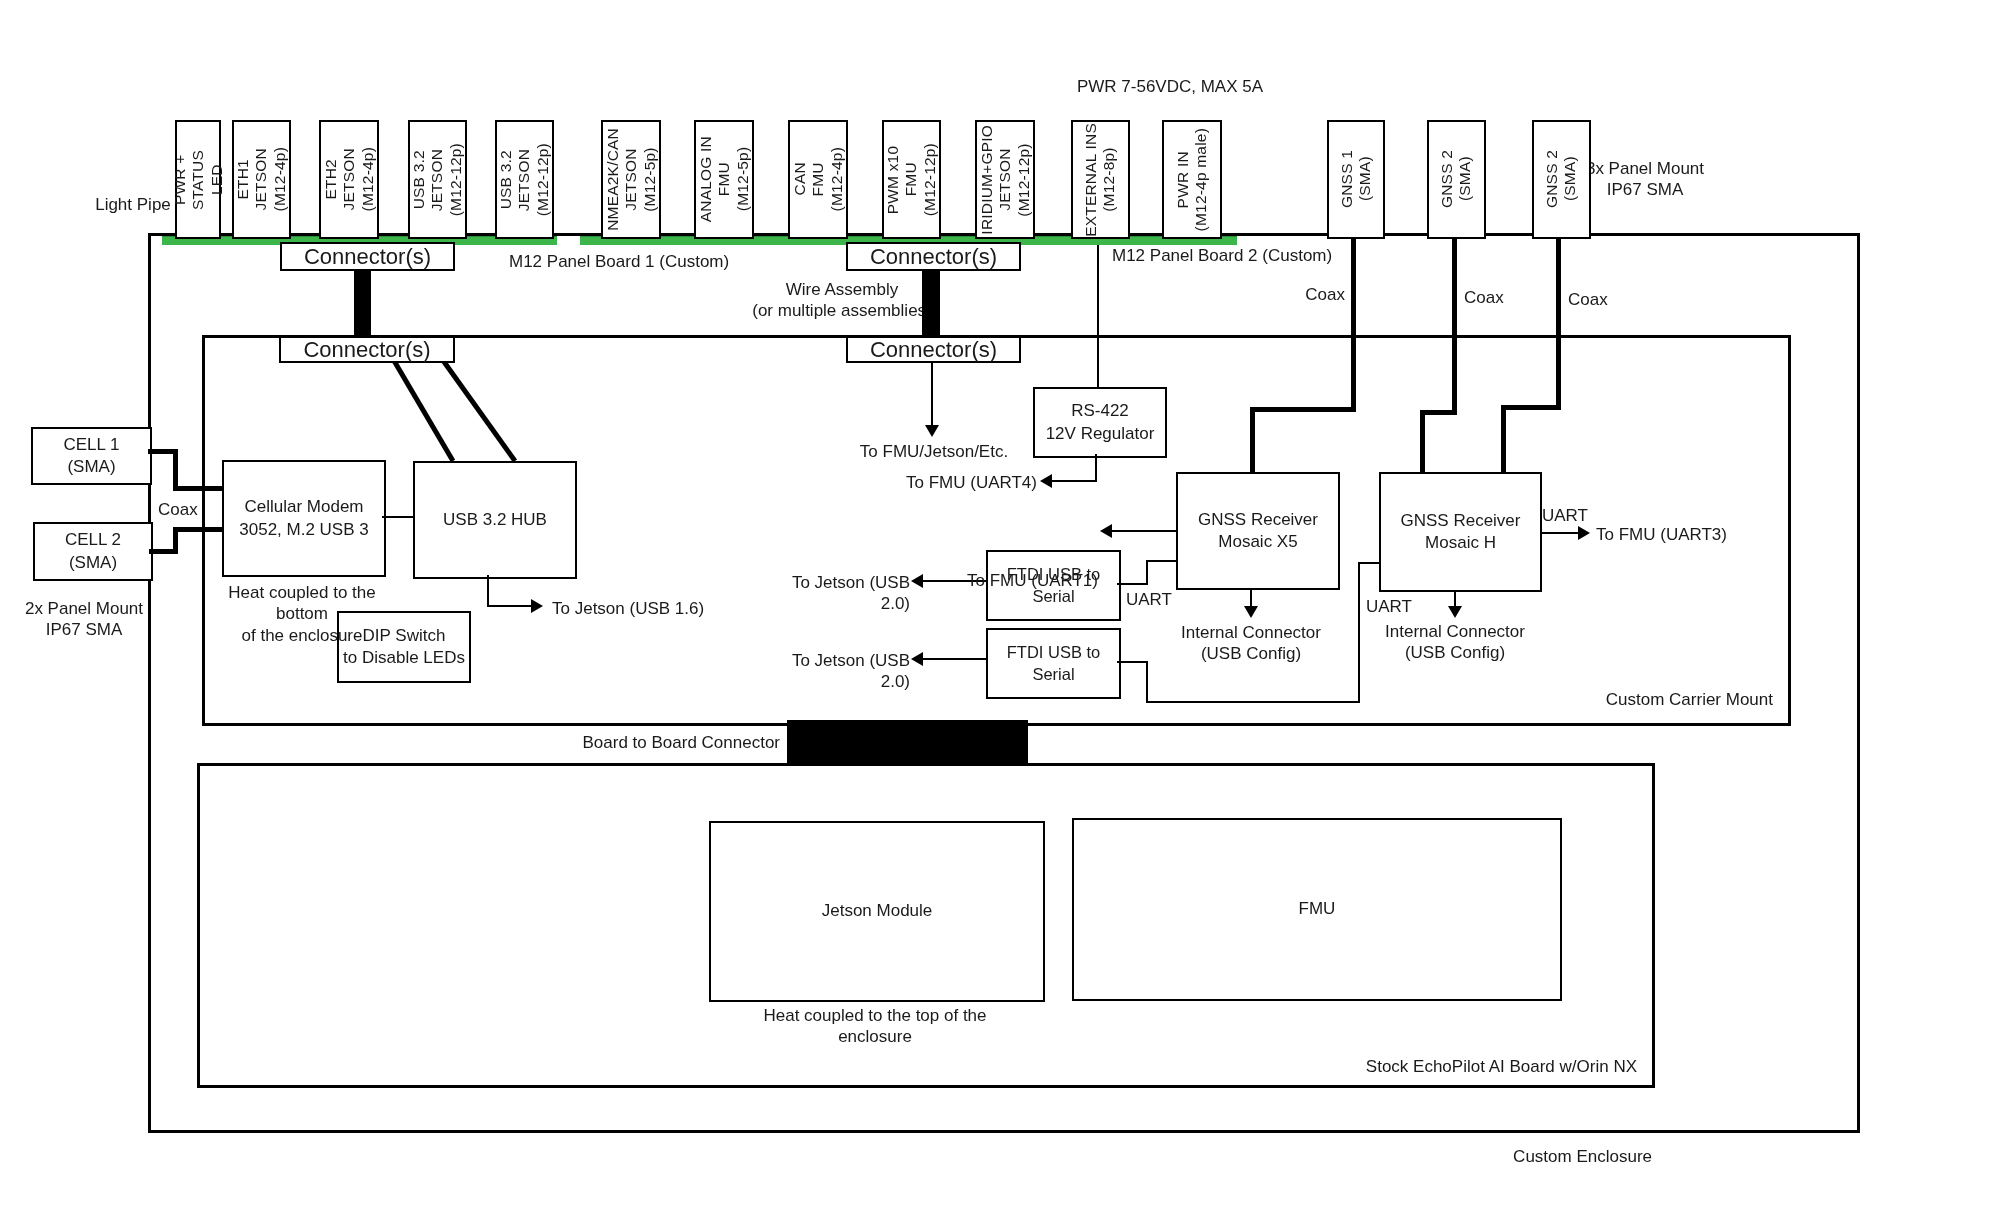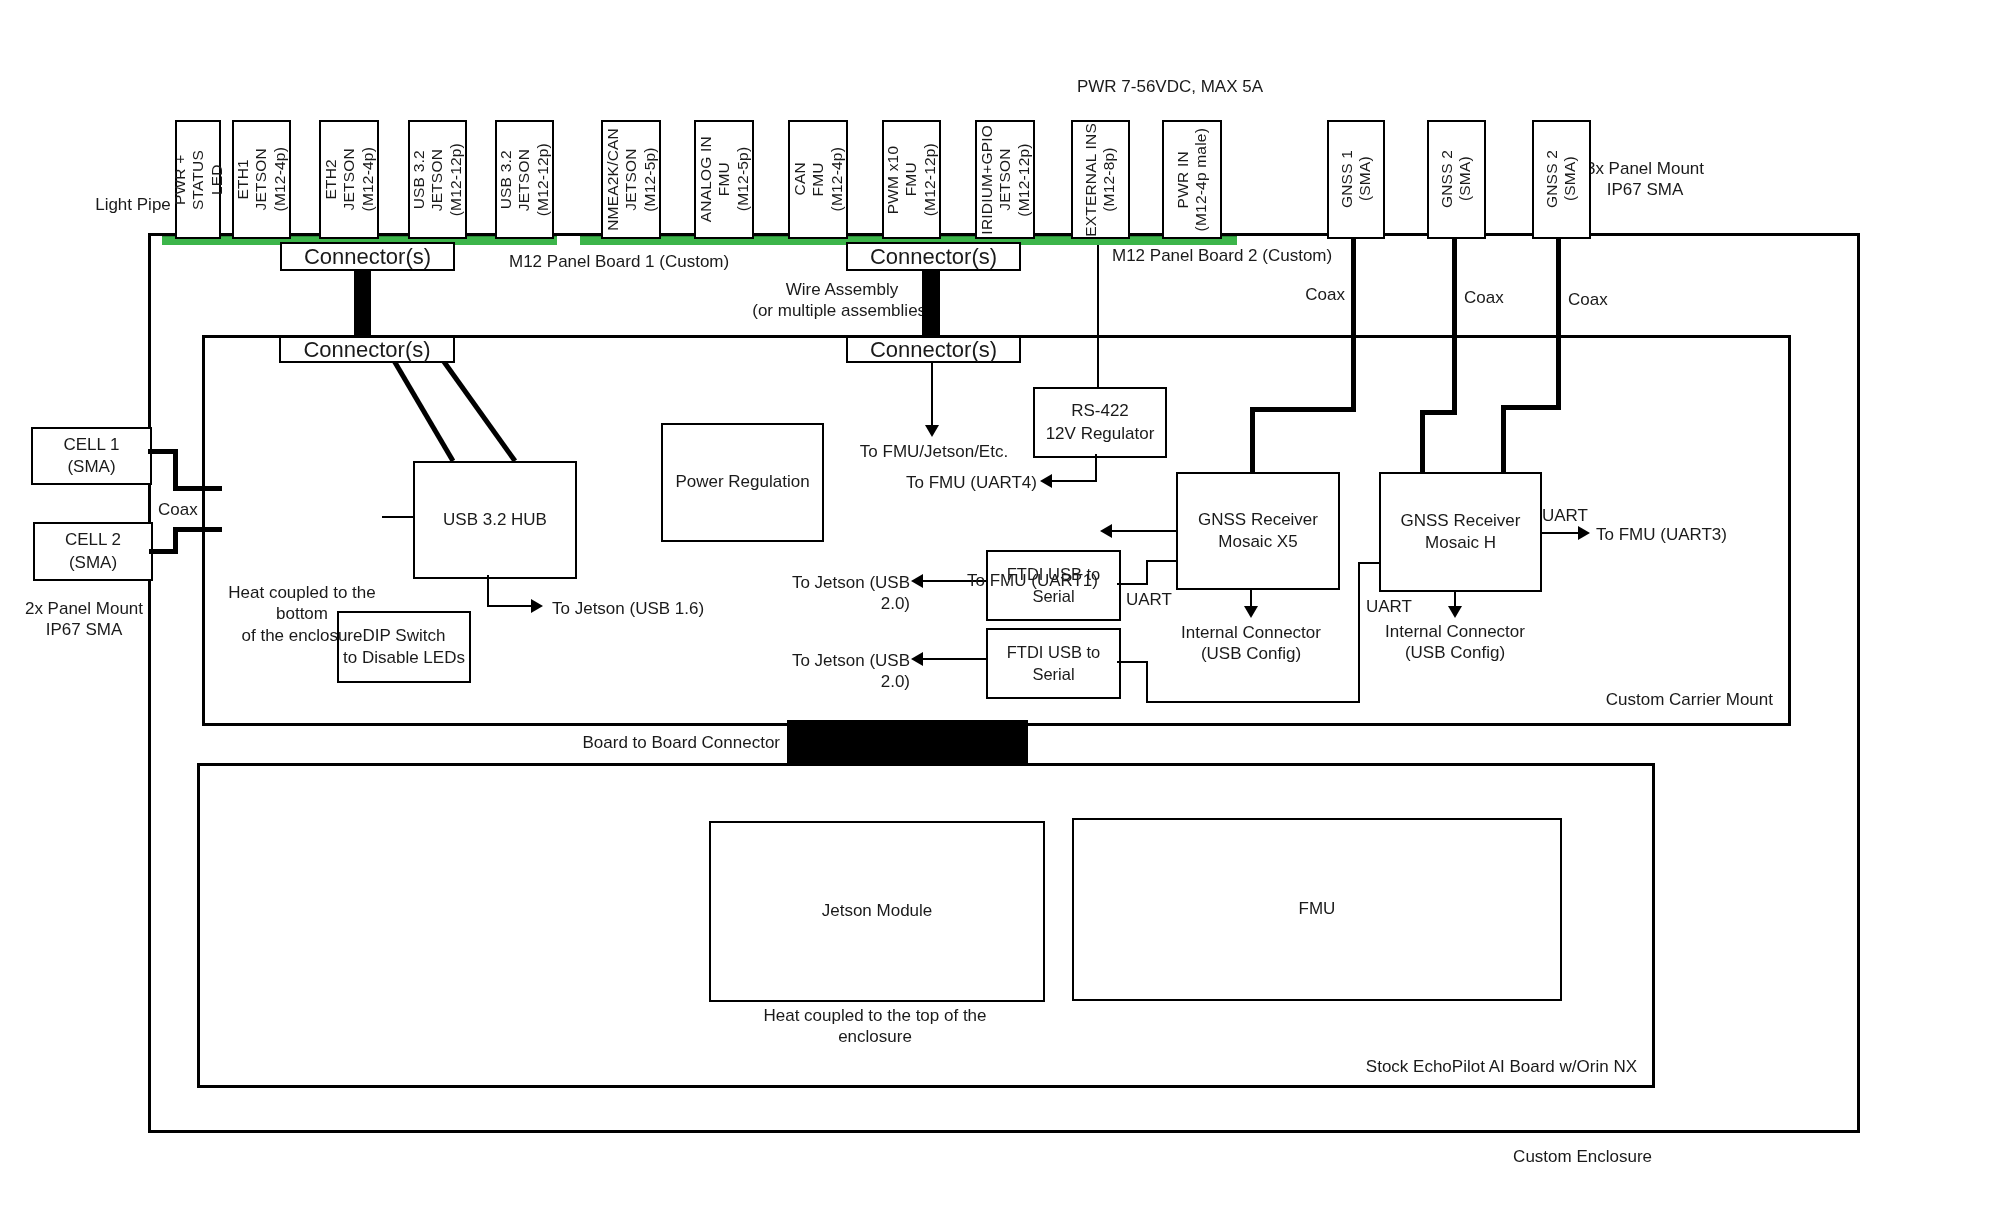--- a/index.html
+++ b/index.html
@@ -129,22 +129,23 @@
   <div class="bar" style="left:787px;top:720px;width:241px;height:43px;"></div>
   <div class="lbl r" style="left:565px;top:732px;width:215px;">Board to Board Connector</div>
 
   <div class="box" style="left:31px;top:427px;width:117px;height:54px;"><span>CELL 1
 (SMA)</span></div>
   <div class="box" style="left:33px;top:522px;width:116px;height:55px;"><span>CELL 2
 (SMA)</span></div>
   <div class="lbl c" style="left:4px;top:598px;width:160px;">2x Panel Mount
 IP67 SMA</div>
 
+  <div class="box" style="left:222px;top:460px;width:160px;height:113px;"><span>Cellular Modem
+3052, M.2 USB 3</span></div>
   <div class="box" style="left:413px;top:461px;width:160px;height:114px;"><span>USB 3.2 HUB</span></div>
-  <div class="box" style="left:661px;top:423px;width:159px;height:115px;"><span>Power Regulation</span></div>
   <div class="box" style="left:337px;top:611px;width:130px;height:68px;"><span>DIP Switch
 to Disable LEDs</span></div>
   <div class="box" style="left:1033px;top:387px;width:130px;height:67px;"><span>RS-422
 12V Regulator</span></div>
   <div class="box" style="left:986px;top:550px;width:131px;height:67px;font-size:16.5px;"><span>FTDI USB to Serial</span></div>
   <div class="box" style="left:986px;top:628px;width:131px;height:67px;font-size:16.5px;"><span>FTDI USB to Serial</span></div>
   <div class="box" style="left:1176px;top:472px;width:160px;height:114px;z-index:4;"><span>GNSS Receiver
 Mosaic X5</span></div>
   <div class="box" style="left:1379px;top:472px;width:159px;height:116px;z-index:4;"><span>GNSS Receiver
 Mosaic H</span></div>

